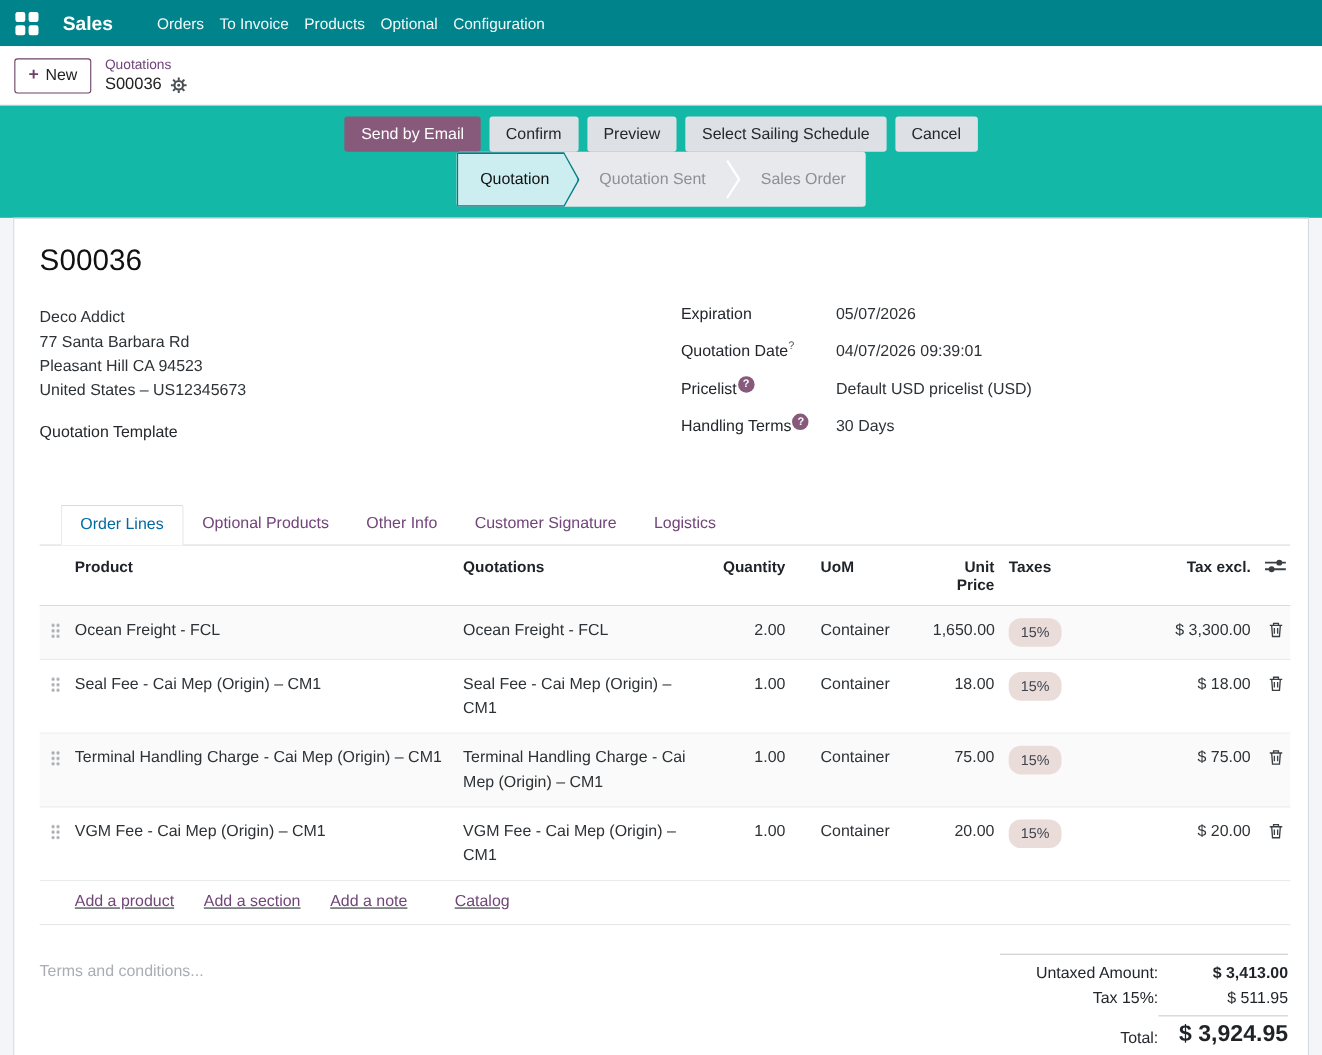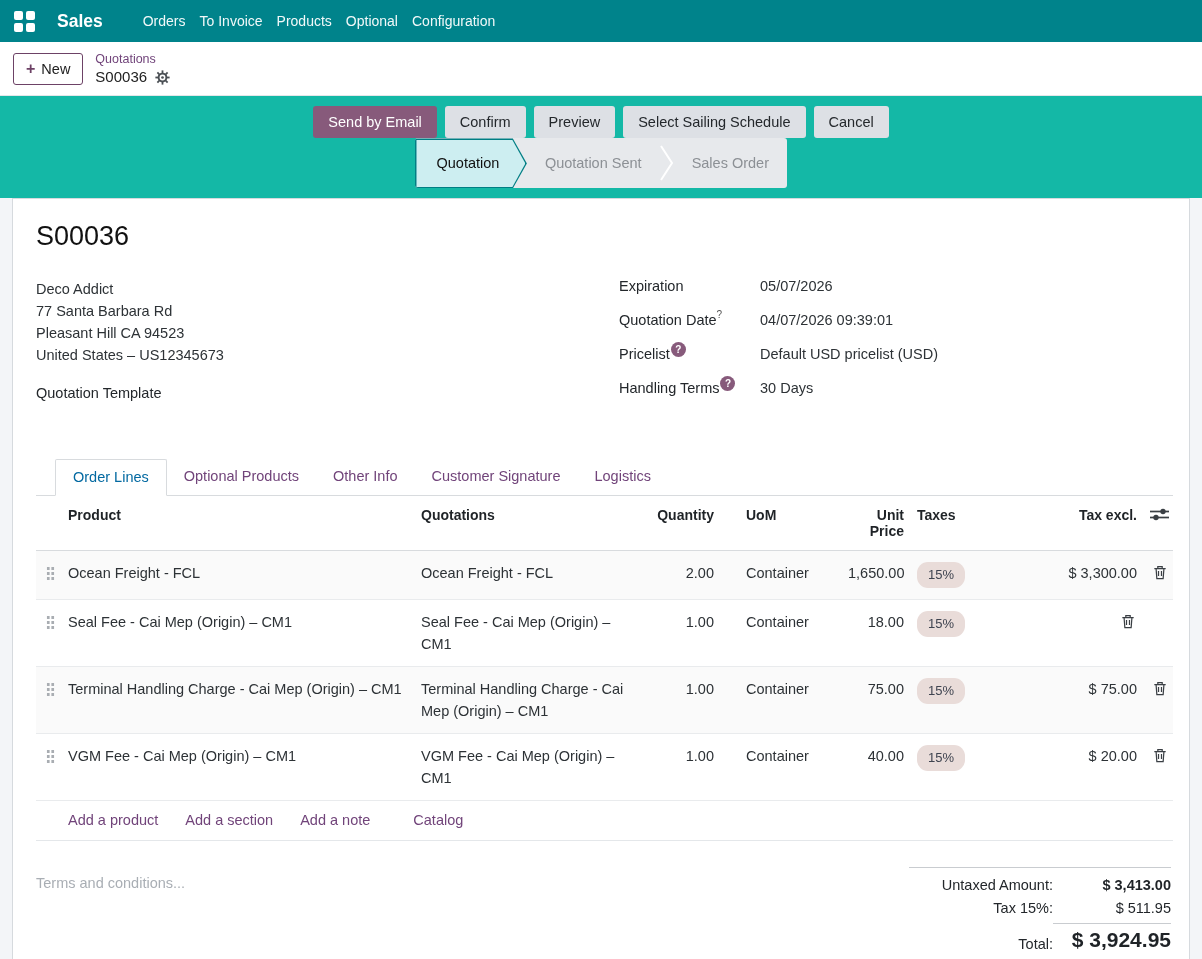--- a/index.html
+++ b/index.html
@@ -126,21 +126,21 @@
     background-image:radial-gradient(circle,#a9adb2 1.4px,transparent 1.6px);
     background-size:4.5px 5px;
   }
   .tax-pill {
     display:inline-block; background:#e9dcd9; color:#3f4450; border-radius:11px;
     padding:2px 11px; font-size:13px; cursor:pointer;
   }
   .trash-cell { display:flex; justify-content:flex-end; padding-right:6px !important; padding-top:14px !important; cursor:pointer; }
   .sliders-cell { display:flex; justify-content:flex-end; padding-right:4px !important; cursor:pointer; }
 
-  .ol-links { display:flex; align-items:center; padding:11px 4px 12px 32px; border-bottom:1px solid #e4e7ea; }
+  .ol-links { display:flex; align-items:center; padding:11px 4px 12px 32px; border-bottom:1px solid #e4e7ea;text-decoration:underline; }
   .ol-link { color:#71447a; cursor:pointer; margin-right:27px; }
   .ol-link.catalog { margin-left:16px; }
 
   
   .bottom-zone { display:flex; justify-content:space-between; margin-top:26px; }
   .terms-box { color:#a9aeb4; padding-top:8px; flex:1; cursor:text; }
   .totals {
     width:262px; border-top:1px solid #c9ccd0; padding-top:9px; margin-right:2px;
   }
   .tot-row { display:flex; justify-content:flex-end; align-items:flex-end; margin-bottom:7px; }
@@ -326,20 +326,21 @@
     <div class="ol-grid ol-row">
       <div class="drag-cell">
           <span class="drag-handle"></span>
         </div>
       <div>Seal Fee - Cai Mep (Origin) – CM1</div>
       <div>Seal Fee - Cai Mep (Origin) – CM1</div>
       <div class="cell-r">1.00</div>
       <div class="cell-uom">Container</div>
       <div class="cell-r">18.00</div>
       <div class="cell-tax"><span class="tax-pill">15%</span></div>
+      <div class="cell-r">$ 18.00</div>
       <div class="trash-cell">
         <svg width="14" height="15" viewBox="0 0 16 17">
             <path fill="none" stroke="#3a3f44" stroke-width="1.4" d="M1.5 4h13M5.5 4V1.8h5V4M3.5 4l.9 11.5h7.2L12.5 4M6.3 6.8v5.8M9.7 6.8v5.8"></path>
           </svg>
       </div>
     </div>
 
     <div class="ol-grid ol-row">
       <div class="drag-cell">
           <span class="drag-handle"></span>
@@ -359,21 +360,21 @@
     </div>
 
     <div class="ol-grid ol-row">
       <div class="drag-cell">
           <span class="drag-handle"></span>
         </div>
       <div>VGM Fee - Cai Mep (Origin) – CM1</div>
       <div>VGM Fee - Cai Mep (Origin) – CM1</div>
       <div class="cell-r">1.00</div>
       <div class="cell-uom">Container</div>
-      <div class="cell-r">40.00</div>
+      <div class="cell-r">20.00</div>
       <div class="cell-tax"><span class="tax-pill">15%</span></div>
       <div class="cell-r">$ 20.00</div>
       <div class="trash-cell">
         <svg width="14" height="15" viewBox="0 0 16 17">
             <path fill="none" stroke="#3a3f44" stroke-width="1.4" d="M1.5 4h13M5.5 4V1.8h5V4M3.5 4l.9 11.5h7.2L12.5 4M6.3 6.8v5.8M9.7 6.8v5.8"></path>
           </svg>
       </div>
     </div>
 
     <div class="ol-links">

